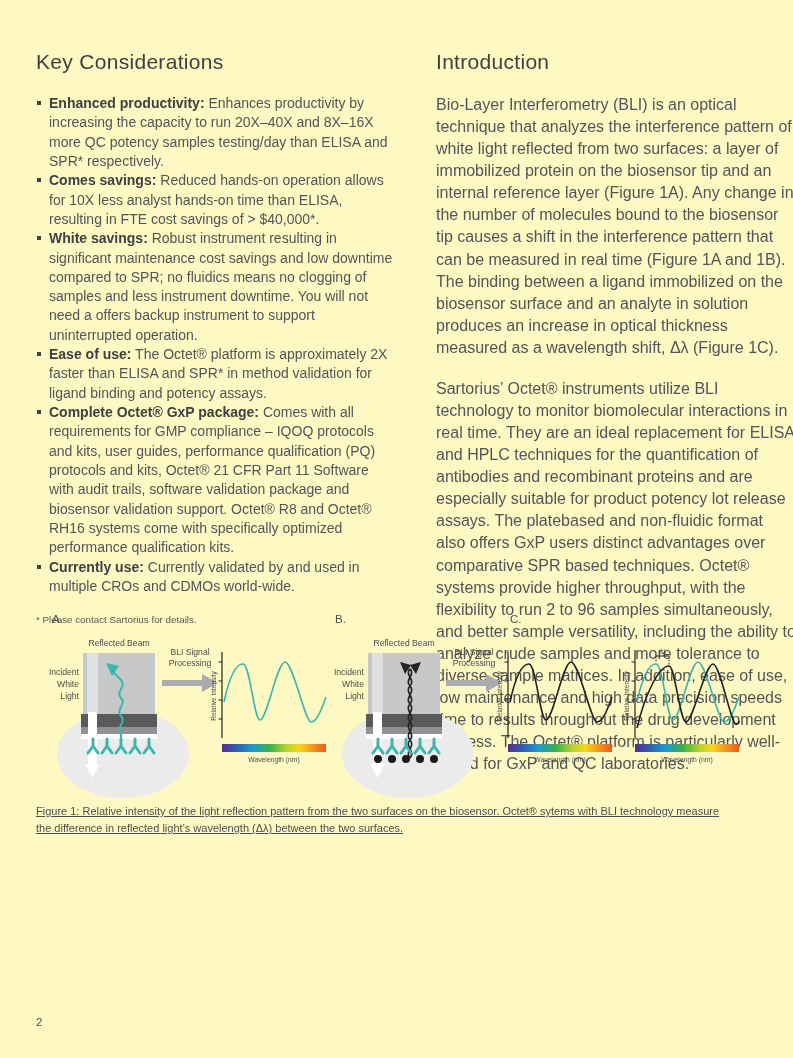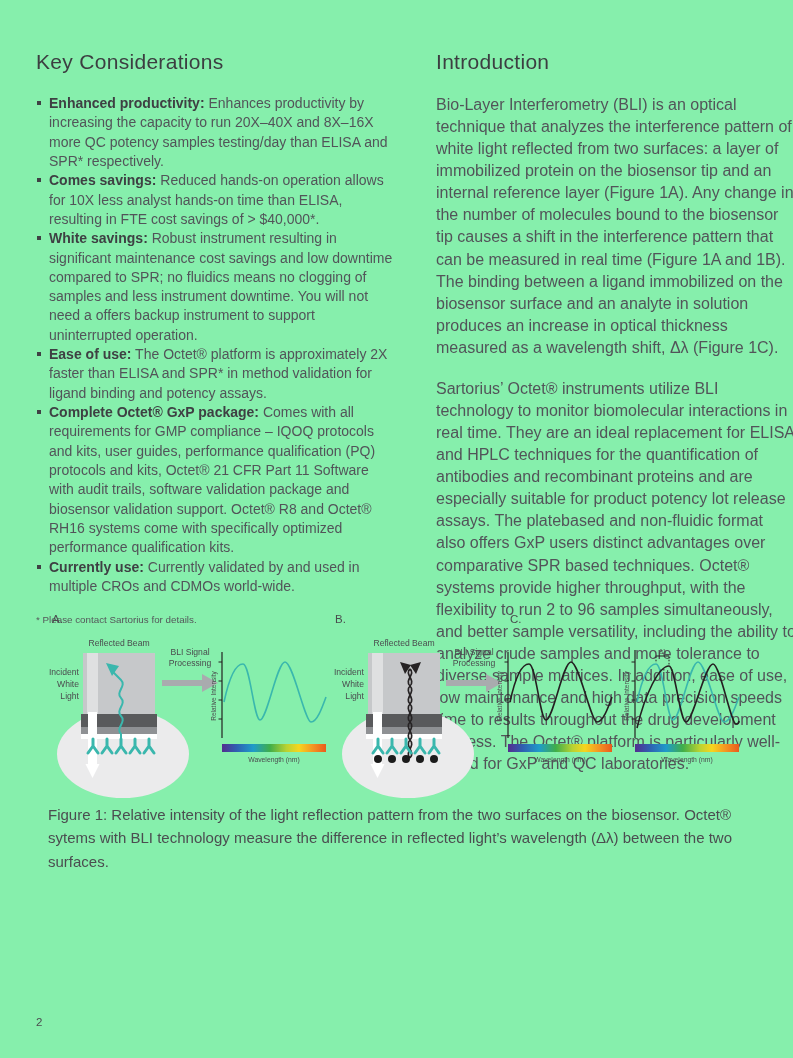--- a/index.html
+++ b/index.html
@@ -1,17 +1,17 @@
 <!DOCTYPE html>
 <html><head>
 <meta charset="utf-8">
 <style>
   html,body{margin:0;padding:0;background:#d8d8d8;}
   .page{
-    position:relative;width:793px;height:1058px;margin:0 auto;background:#86efac;
+    position:relative;width:793px;height:1058px;margin:0 auto;background:#fef9c3;
     font-family:"Liberation Sans",sans-serif;color:#525459;overflow:hidden;
   }
   
   .col{position:absolute;top:50px;}
   .col-left{left:36px;width:358px;}
   .col-right{left:400px;width:360px;margin-left:36px;}
   h1.section-title{
     margin:0 0 20px 0;font-size:21px;font-weight:400;letter-spacing:.3px;color:#3c3e41;
   }
   .body-text{font-size:16px;line-height:1.38;color:#525459;}
@@ -23,22 +23,22 @@
   ul.bullets b{color:#3e4043;}
   .footnote{margin-top:18px;font-size:9.8px;color:#55575a;}
   .para{margin:0 0 19px 0;}
   
   .figure{position:absolute;left:0;top:610px;width:793px;height:200px;}
   .panel-label{position:absolute;font-size:11.5px;color:#4a4c4e;}
   .abs{position:absolute;}
   .bli-block{position:absolute;width:66px;text-align:center;}
   .bli-text{font-size:8.6px;line-height:1.25;color:#4a4c4e;}
   .caption{
-    position:absolute;left:48px;top:803px;width:700px;
-    font-size:15px;line-height:1.55;color:#4b4d50;
+    position:absolute;left:36px;top:803px;width:700px;
+    font-size:11px;line-height:1.55;color:#4b4d50;text-decoration:underline;
   }
   .page-number{position:absolute;left:36px;top:1016px;font-size:11.5px;color:#4b4d50;}
   svg text{font-family:"Liberation Sans",sans-serif;fill:#4a4c4e;}
 </style>
 </head>
 <body>
 
 <div class="page">
 
   <div class="col col-left">

